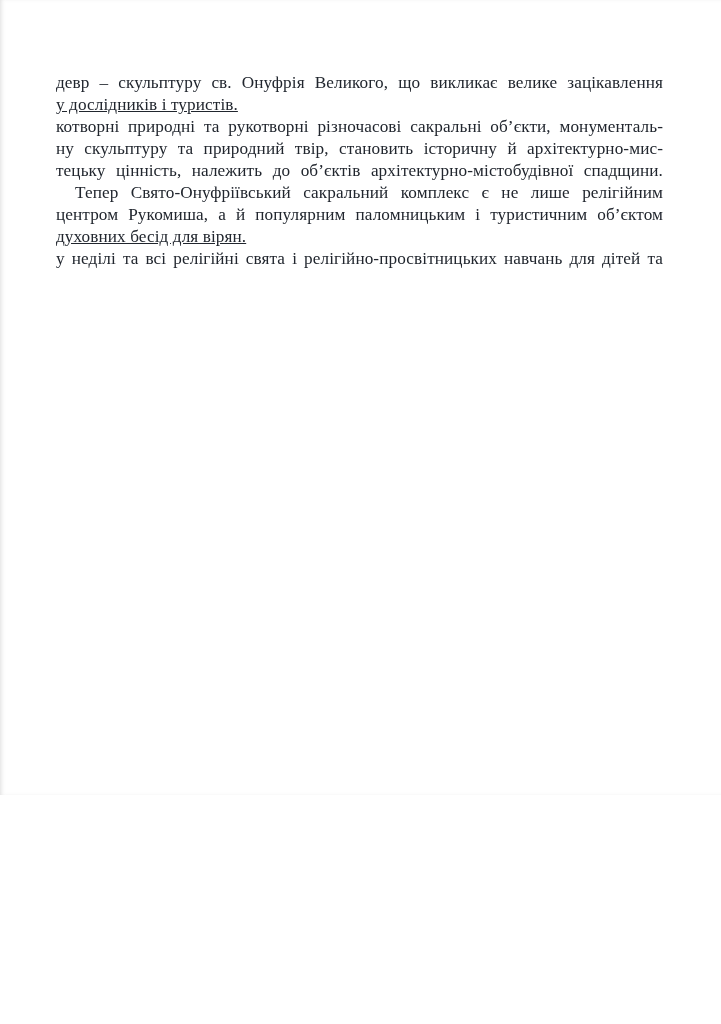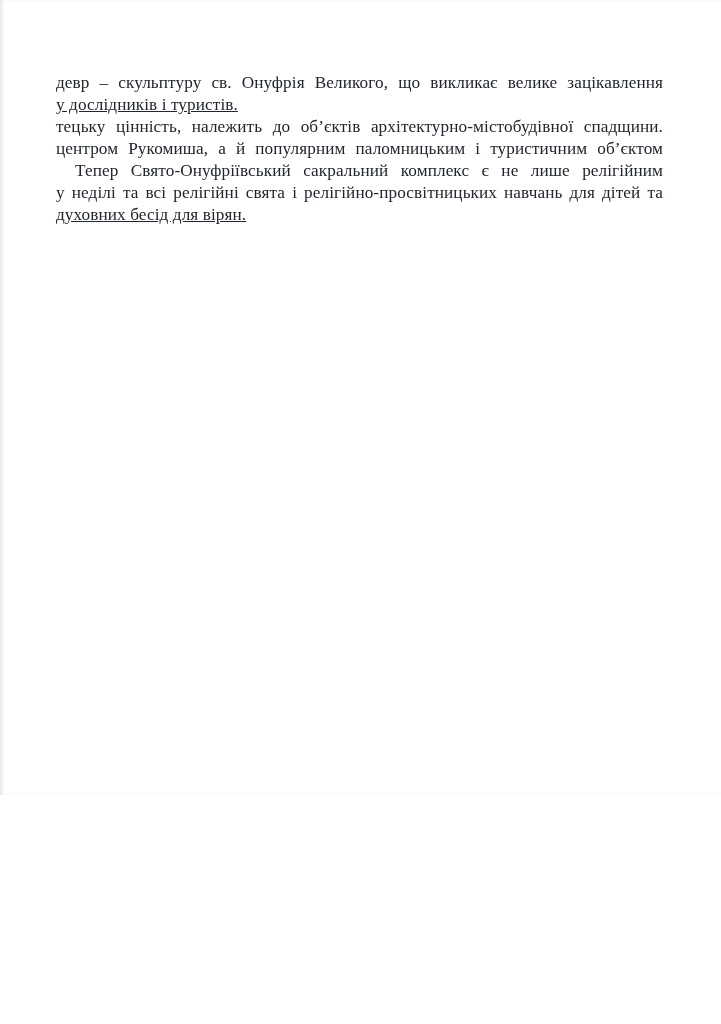--- a/index.html
+++ b/index.html
@@ -88,28 +88,30 @@
 <div class="page">
 
   <div class="text-block">
 
     <div class="para">
       <div class="line">девр – скульптуру св. Онуфрія Великого, що викликає велике зацікавлення</div>
       <div class="line last">у дослідників і туристів.</div>
     </div>
 
     <div class="para">
+      <div class="line">котворні природні та рукотворні різночасові сакральні об’єкти, монументаль-</div>
+      <div class="line">ну скульптуру та природний твір, становить історичну й архітектурно-мис-</div>
       <div class="line">тецьку цінність, належить до об’єктів архітектурно-містобудівної спадщини.</div>
     </div>
 
     <div class="para">
+      <div class="line indent">Тепер Свято-Онуфріївський сакральний комплекс є не лише релігійним</div>
       <div class="line">центром Рукомиша, а й популярним паломницьким і туристичним об’єктом</div>
-      <div class="line indent">Тепер Свято-Онуфріївський сакральний комплекс є не лише релігійним</div>
+      <div class="line last">духовних бесід для вірян.</div>
       <div class="line">у неділі та всі релігійні свята і релігійно-просвітницьких навчань для дітей та</div>
-      <div class="line last">духовних бесід для вірян.</div>
     </div>
 
   </div>
 
   <div class="footer">
     <div class="ornament left">
       <div class="rule-top"></div>
       <div class="rule-bottom"></div>
     </div>
     <div class="page-number">7</div>

